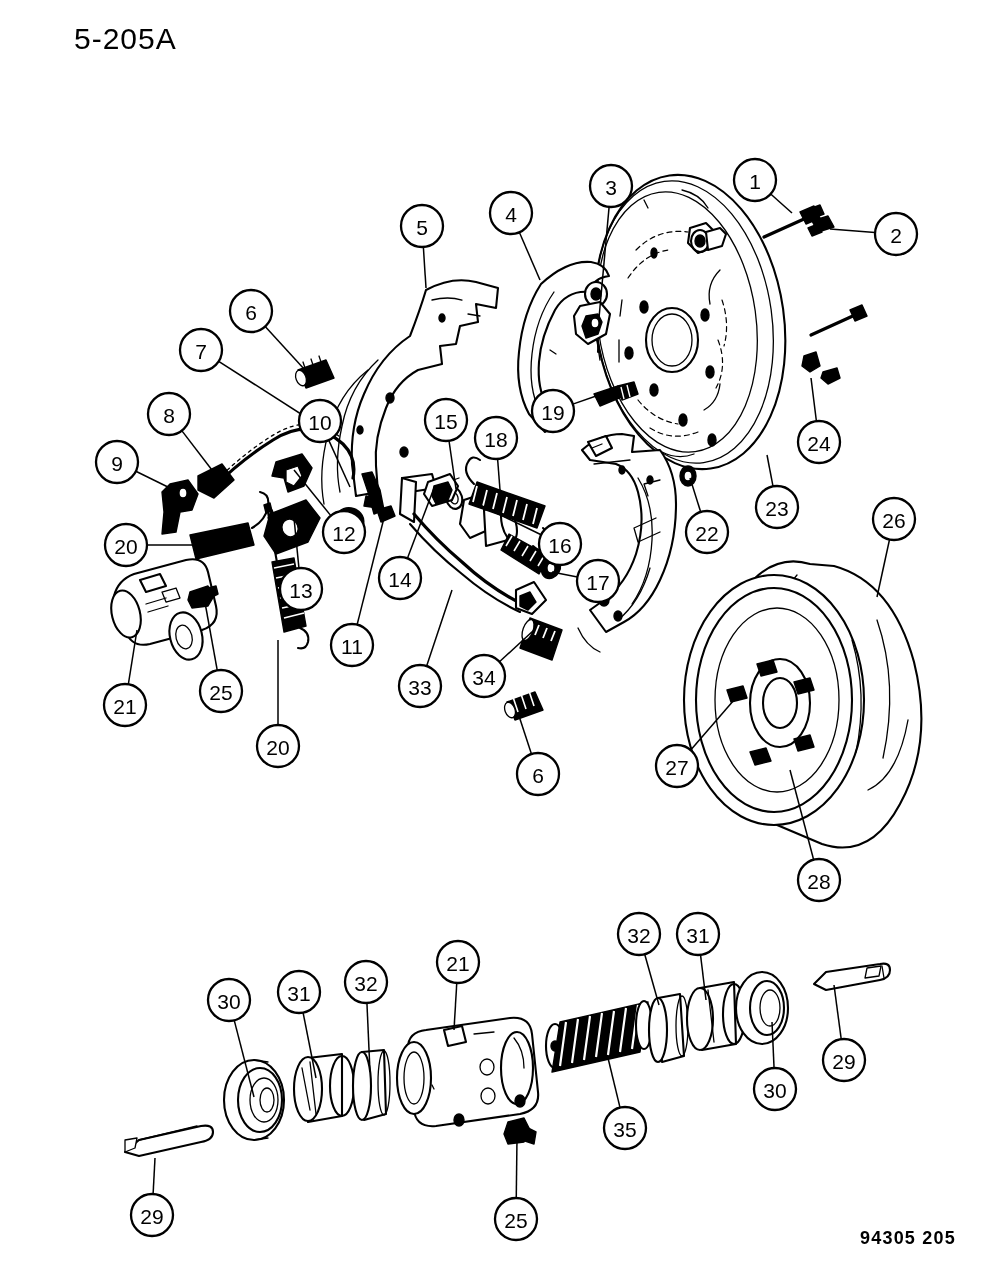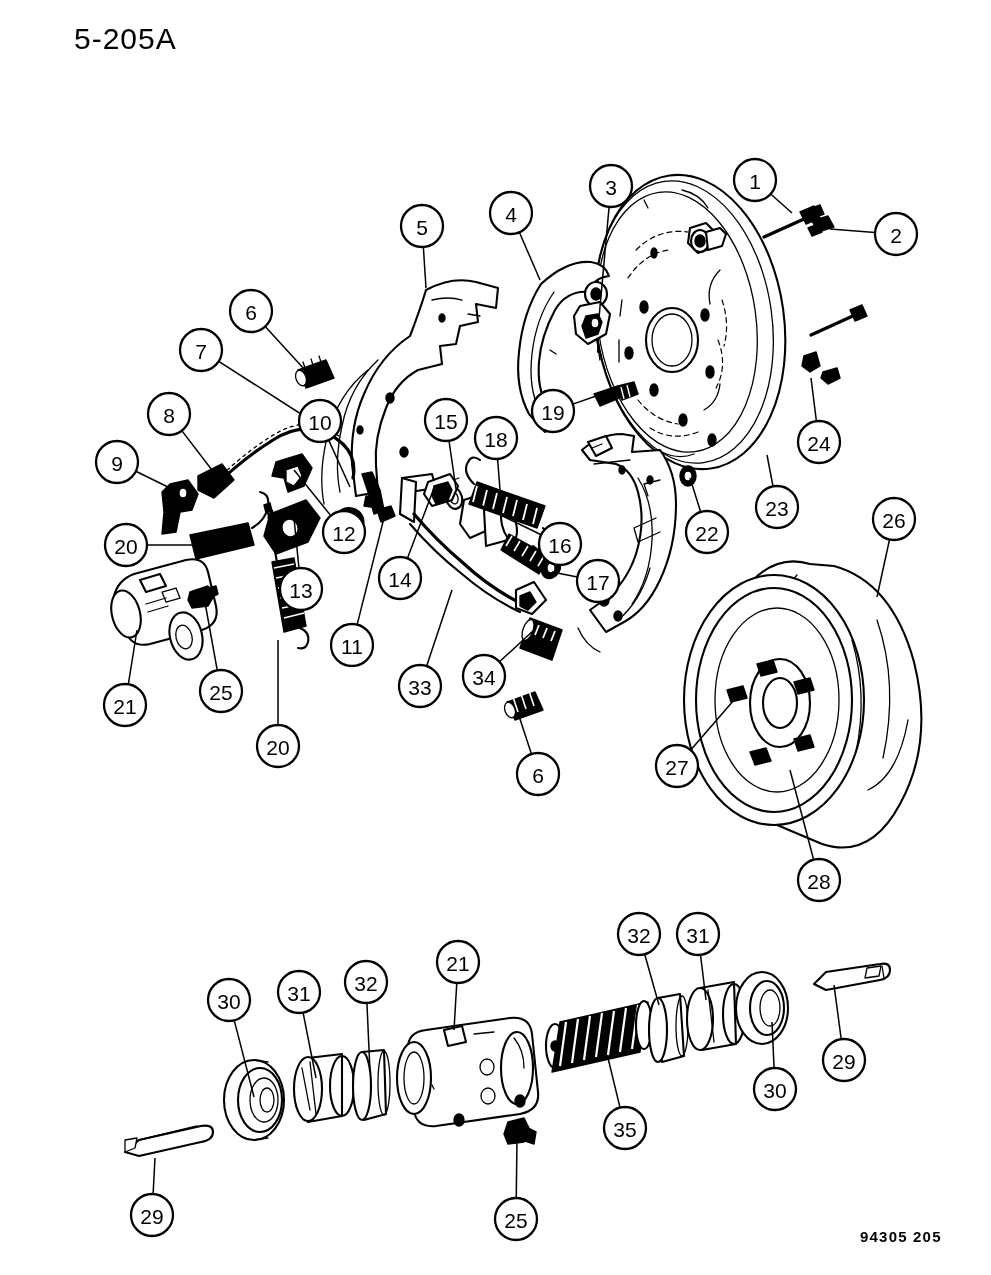--- a/index.html
+++ b/index.html
@@ -10,21 +10,21 @@
     background:#ffffff;
   }
   #sheet{position:absolute;inset:0;width:991px;height:1275px;margin-left:22px;}
   .page-title{
     position:absolute;left:52px;top:22px;
     font-size:30px;letter-spacing:1px;color:#000;font-weight:400;
     font-family:"Liberation Sans","DejaVu Sans",sans-serif;
   }
   .footer-code{
     position:absolute;left:838px;top:1228px;
-    font-size:15px;font-weight:bold;letter-spacing:1.2px;color:#000;
+    font-size:18px;font-weight:bold;letter-spacing:1.2px;color:#000;
     font-family:"Liberation Sans","DejaVu Sans",sans-serif;
   }
   svg#art{position:absolute;left:0;top:0;width:991px;height:1275px;}
   .callout-num{
     font-family:"Liberation Sans","DejaVu Sans",sans-serif;
     font-size:21px;text-anchor:middle;dominant-baseline:central;
     fill:#000;
   }
 </style>
 </head>

